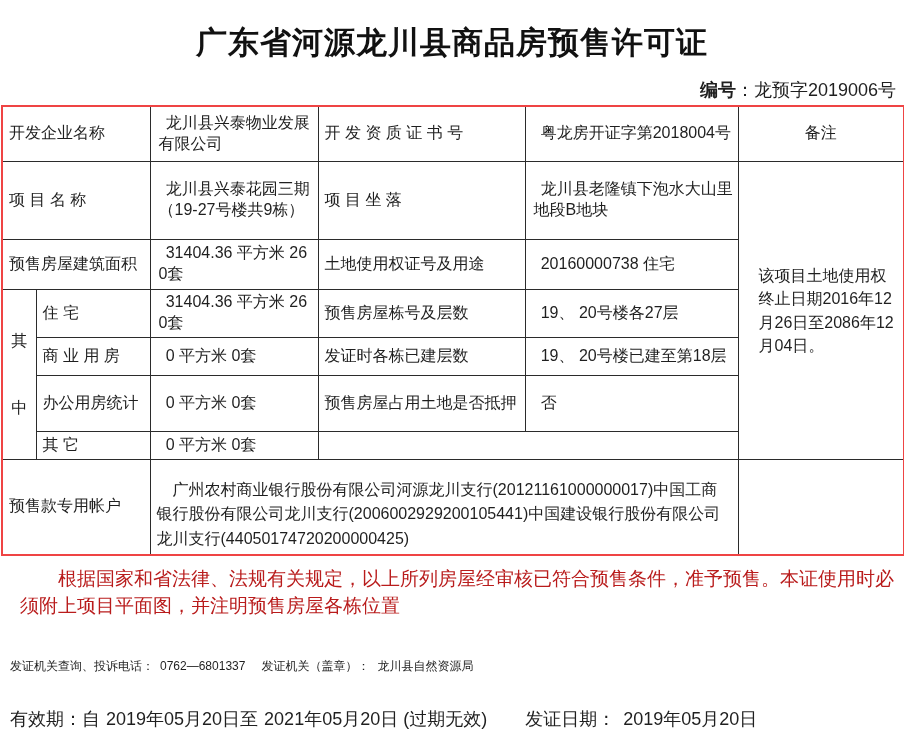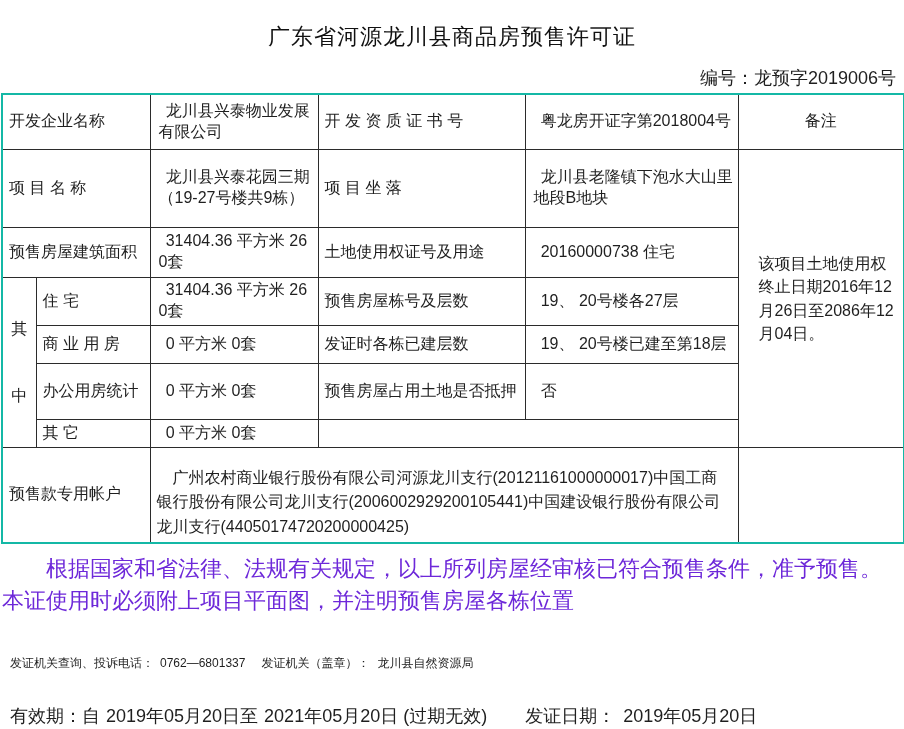--- a/index.html
+++ b/index.html
@@ -10,47 +10,47 @@
     height: 729px;
     overflow: hidden;
     font-family: "Liberation Sans", "DejaVu Sans", sans-serif;
     color: #1f1f1f;
   }
   .page { width: 904px; height: 729px; position: relative; }
 
   .doc-title {
     margin: 22px 0 0 0;
     text-align: center;
-    font-size: 22px;
-    font-weight: normal;
+    font-size: 31px;
+    font-weight: bold;
     letter-spacing: 1px;
     color: #111;
   }
   .serial-line {
     text-align: right;
     font-size: 18px;
     margin: 14px 8px 3px 0;
   }
-  .serial-line .serial-label { font-weight: normal; margin-top: 19px; }
+  .serial-line .serial-label { font-weight: bold; margin-top: 19px; }
 
   table.cert-table {
     border-collapse: collapse;
     table-layout: fixed;
     width: 902px;
     margin-left: 1px;
     font-size: 16px;
     line-height: 1.3;
   }
   table.cert-table td {
     border: 1px solid #2b2b2b;
     vertical-align: middle;
     overflow: hidden;
     word-break: break-all;
   }
-  table.cert-table { border: 2px solid #14b8a6; }
+  table.cert-table { border: 2px solid #ef4444; }
 
   td.lbl { padding: 2px 8px 2px 6px; }
   td.val { padding: 2px 4px 2px 8px; text-indent: 0.45em; }
   td.remark-head { text-align: center; padding: 14px 4px; }
   td.remark-cell {
     vertical-align: top;
     padding: 3px 5px 2px 20px;
     line-height: 1.45;
   }
   td.among-cell {
@@ -60,25 +60,25 @@
     padding: 16px 2px;
   }
   td.account-val {
     padding: 18px 6px 2px 6px;
     text-indent: 1em;
     line-height: 1.55;
   }
   td.empty-cell { padding: 0; }
 
   .notice-para {
-    font-size: 22px;
+    font-size: 19px;
     line-height: 1.45;
-    margin: 9px 2px 0 2px;
+    margin: 9px 2px 0 20px;
     text-indent: 2em;
-    color: #6d28d9;
+    color: #b91c1c;
   }
   .issue-line {
     margin: 38px 0 0 0;
     padding-left: 10px;
     font-size: 12px;
     white-space: nowrap;
   }
   .issue-line .phone { margin-left: 6px; }
   .issue-line .authority-label { margin-left: 16px; }
   .issue-line .authority { margin-left: 8px; }

